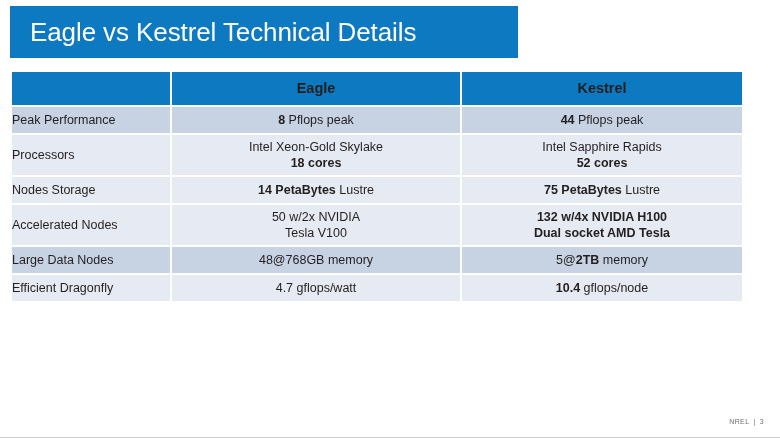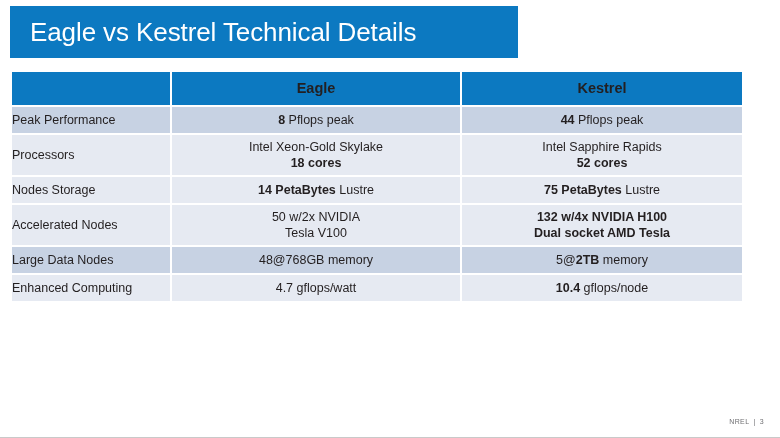--- a/index.html
+++ b/index.html
@@ -172,21 +172,21 @@
 
     <tr class="band-a h-1">
       <td class="lbl">Large Data Nodes</td>
       <td class="val">48@768GB memory</td>
       <td class="val"><span>5@</span><b>2TB</b><span> memory</span></td>
     </tr>
 
 
 
     <tr class="band-b h-1">
-      <td class="lbl">Enhanced Computing</td>
+      <td class="lbl">Efficient Dragonfly</td>
       <td class="val">4.7 gflops/watt</td>
       <td class="val"><b>10.4</b><span> gflops/node</span></td>
     </tr>
 
   </tbody>
 </table>
 
 <div class="footer-credit">
   <span>NREL</span><span class="sep">|</span><span>3</span>
 </div>

